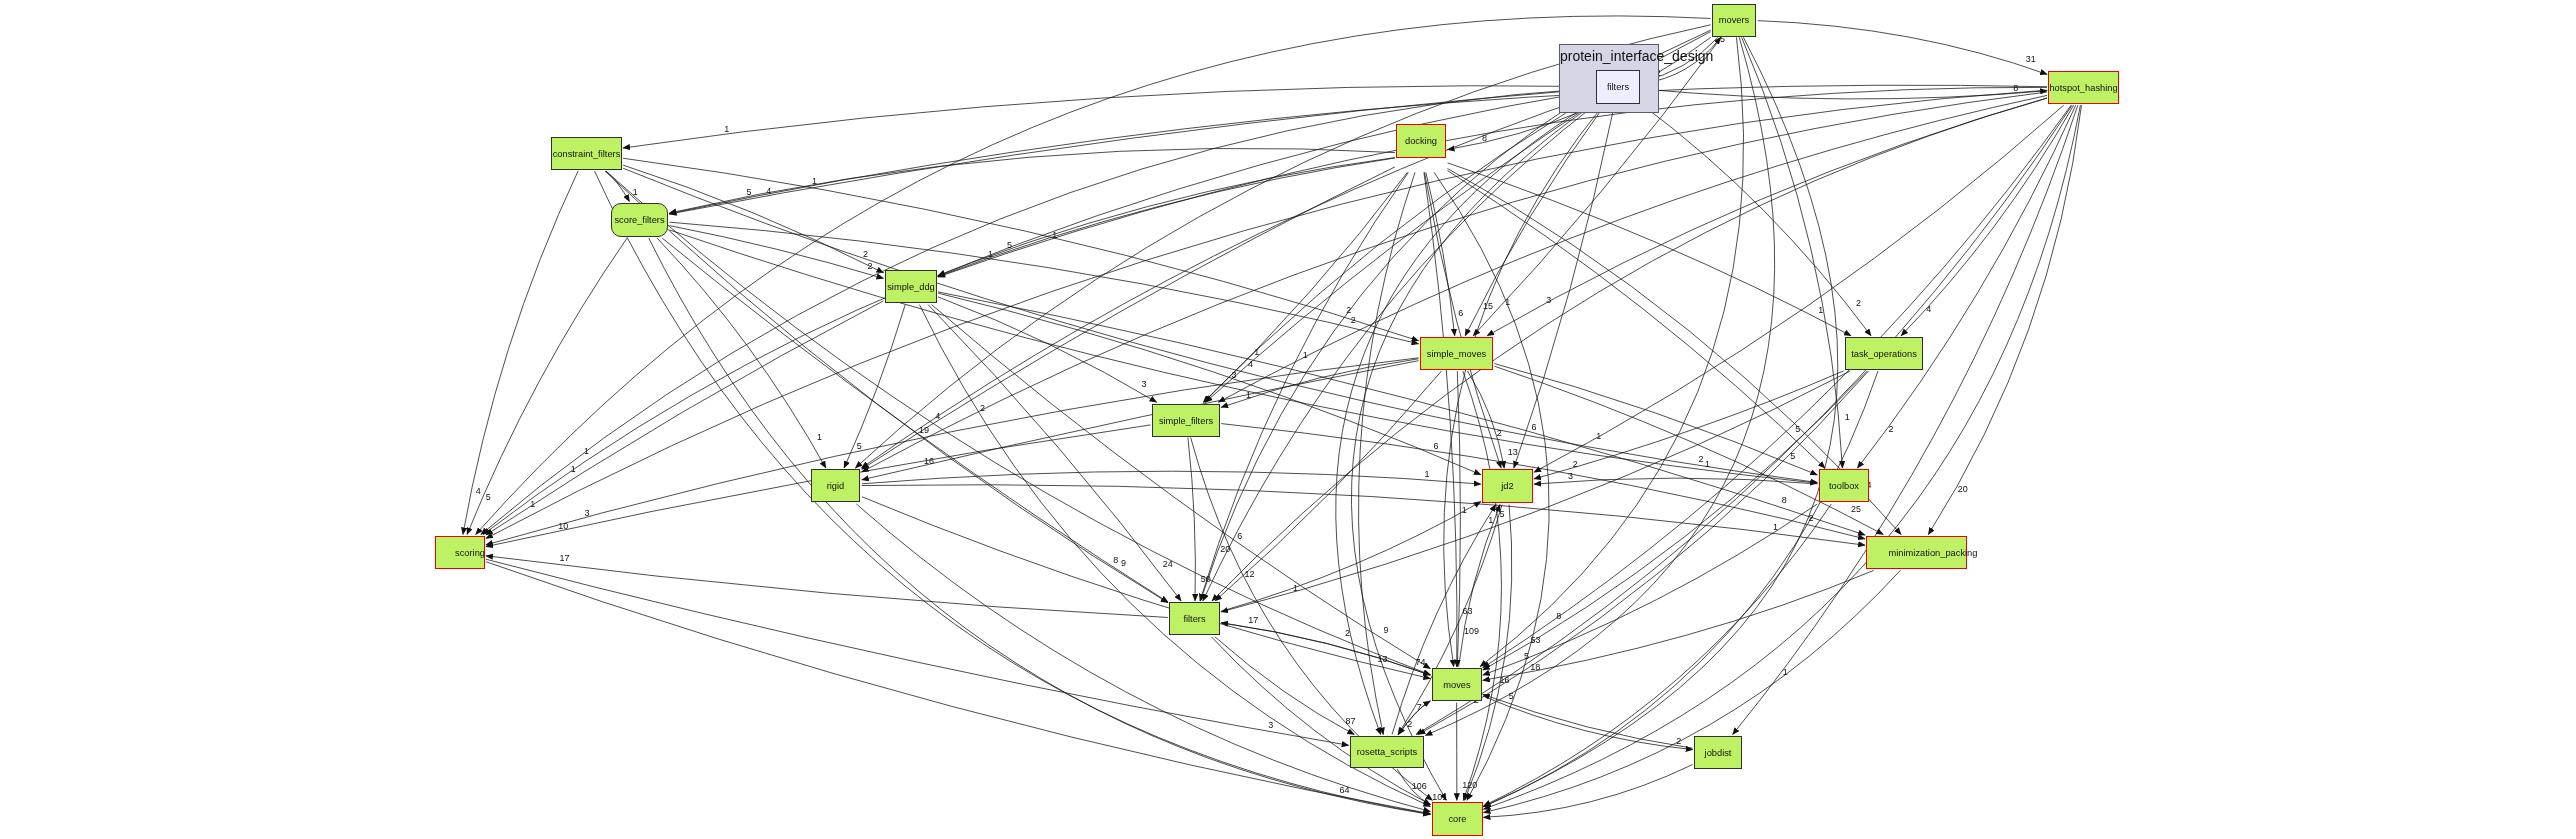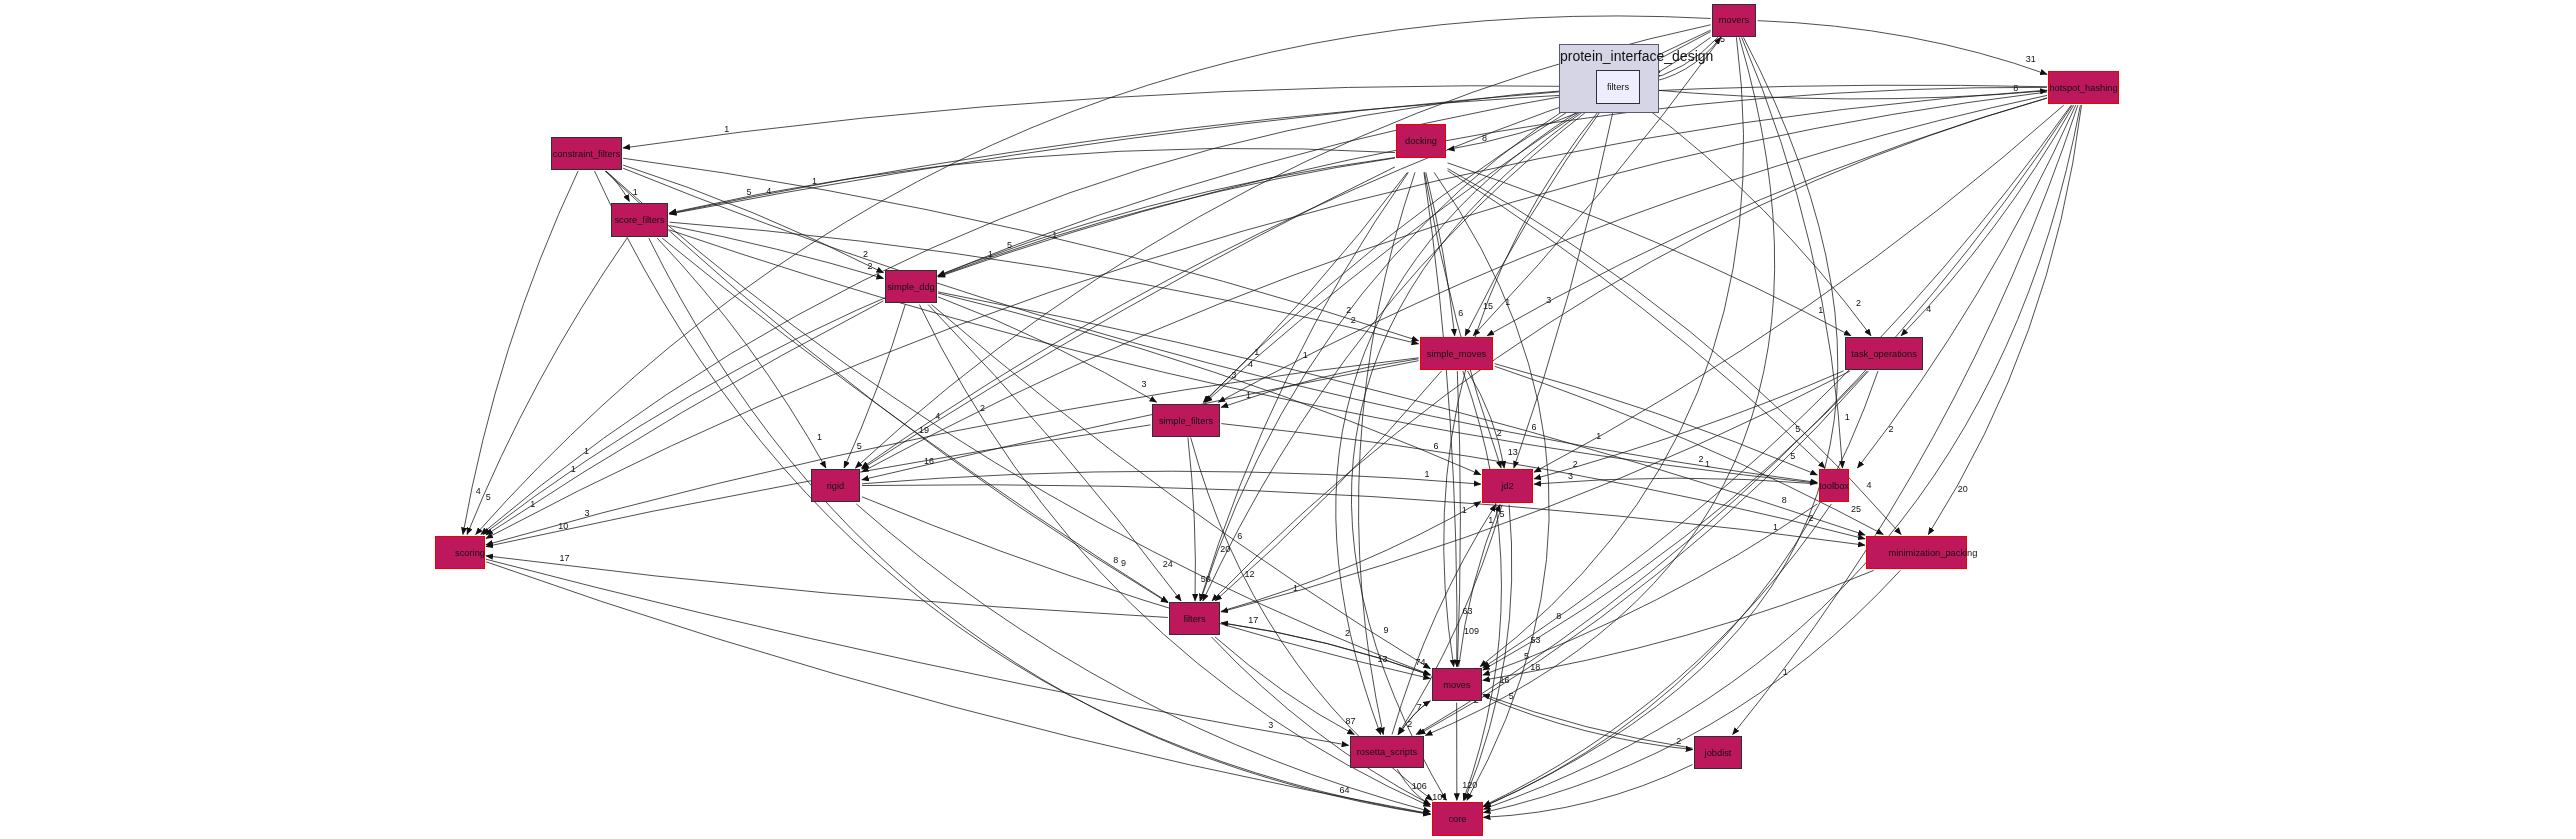--- a/index.html
+++ b/index.html
@@ -3,21 +3,21 @@
 <meta charset="utf-8">
 <style>
   html,body{margin:0;padding:0;background:#ffffff;}
   #canvas{position:relative;width:2576px;height:839px;overflow:hidden;
           font-family:"Liberation Sans", sans-serif;background:#ffffff;}
   #edges{position:absolute;left:0;top:0;width:2576px;height:839px;}
   .cluster{position:absolute;border:0.7px solid #5a5a6e;background:#d5d5e6;}
   .cluster-label{position:absolute;width:100%;text-align:center;top:2.8px;
           font-size:14px;color:#111;white-space:nowrap;}
   .node{position:absolute;display:flex;align-items:center;justify-content:center;
-        background:#be185d;border:0.7px solid #303030;font-size:9.3px;color:#111;
+        background:#bef264;border:0.7px solid #303030;font-size:9.3px;color:#111;
         white-space:nowrap;box-sizing:border-box;cursor:pointer;}
   .node.red{border:1px solid #ee0000;}
   .node.inner{background:#ededff;}
   .edge-label{font-size:13px;fill:#111;}
 </style>
 </head>
 <body>
 
 <div id="canvas">
   <svg id="edges" viewBox="0 0 3721 1212" width="2576" height="839">
@@ -258,28 +258,28 @@
   </svg>
   <div id="cluster" class="cluster" style="left: 1559px; top: 44px; width: 98px; height: 67px;">
     <div class="cluster-label">protein_interface_design</div>
   </div>
   <div id="nodes">
       <div class="node" style="left: 1712px; top: 3.5px; width: 44px; height: 33px;">movers</div>
       <div class="node inner" style="left: 1596px; top: 70px; width: 44px; height: 34px;">filters</div>
       <div class="node red" style="left: 2048px; top: 71px; width: 71px; height: 33px;">hotspot_hashing</div>
       <div class="node" style="left: 551px; top: 137px; width: 71px; height: 33px;">constraint_filters</div>
       <div class="node red" style="left: 1396px; top: 124px; width: 50px; height: 34px;">docking</div>
-      <div class="node" style="left: 611px; top: 203px; width: 57px; height: 34px;">score_filters</div>
+      <div class="node" style="left: 611px; top: 203px; width: 57px; height: 34px; border-radius: 10px;">score_filters</div>
       <div class="node" style="left: 885px; top: 270px; width: 52px; height: 33px;">simple_ddg</div>
       <div class="node red" style="left: 1420px; top: 337px; width: 73px; height: 33px;">simple_moves</div>
       <div class="node" style="left: 1845px; top: 337px; width: 78px; height: 33px;">task_operations</div>
       <div class="node" style="left: 1152px; top: 404px; width: 68px; height: 33px;">simple_filters</div>
       <div class="node" style="left: 811px; top: 469px; width: 49px; height: 33px;">rigid</div>
       <div class="node red" style="left: 1482px; top: 469px; width: 51px; height: 34px;">jd2</div>
-      <div class="node red" style="left: 1819px; top: 469px; width: 30px; height: 33px;">toolbox</div>
+      <div class="node red" style="left: 1819px; top: 469px; width: 50px; height: 33px;">toolbox</div>
       <div class="node red" style="left: 435px; top: 536px; width: 50px; height: 33px; padding-left: 20px;">scoring</div>
       <div class="node red" style="left: 1866px; top: 536px; width: 101px; height: 33px; padding-left: 33px;">minimization_packing</div>
       <div class="node" style="left: 1169px; top: 602px; width: 51px; height: 33px;">filters</div>
       <div class="node" style="left: 1432px; top: 668px; width: 50px; height: 33px;">moves</div>
       <div class="node" style="left: 1350px; top: 736px; width: 74px; height: 32px;">rosetta_scripts</div>
       <div class="node" style="left: 1694px; top: 736px; width: 48px; height: 33px;">jobdist</div>
       <div class="node red" style="left: 1432px; top: 802px; width: 51px; height: 34px;">core</div>
     </div>
 </div>
 

